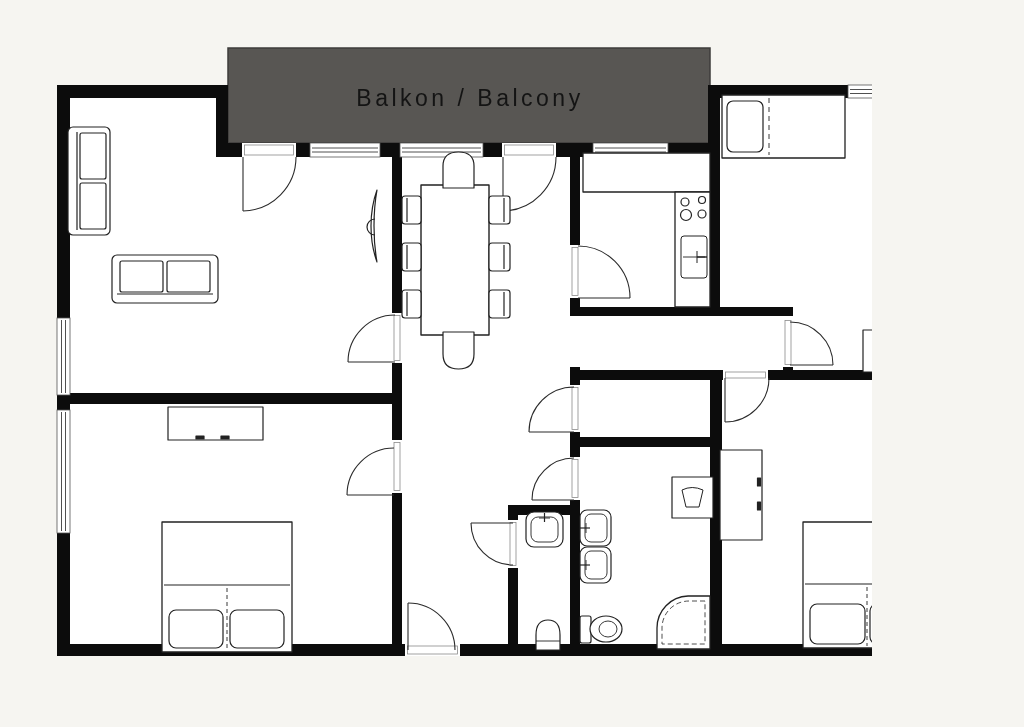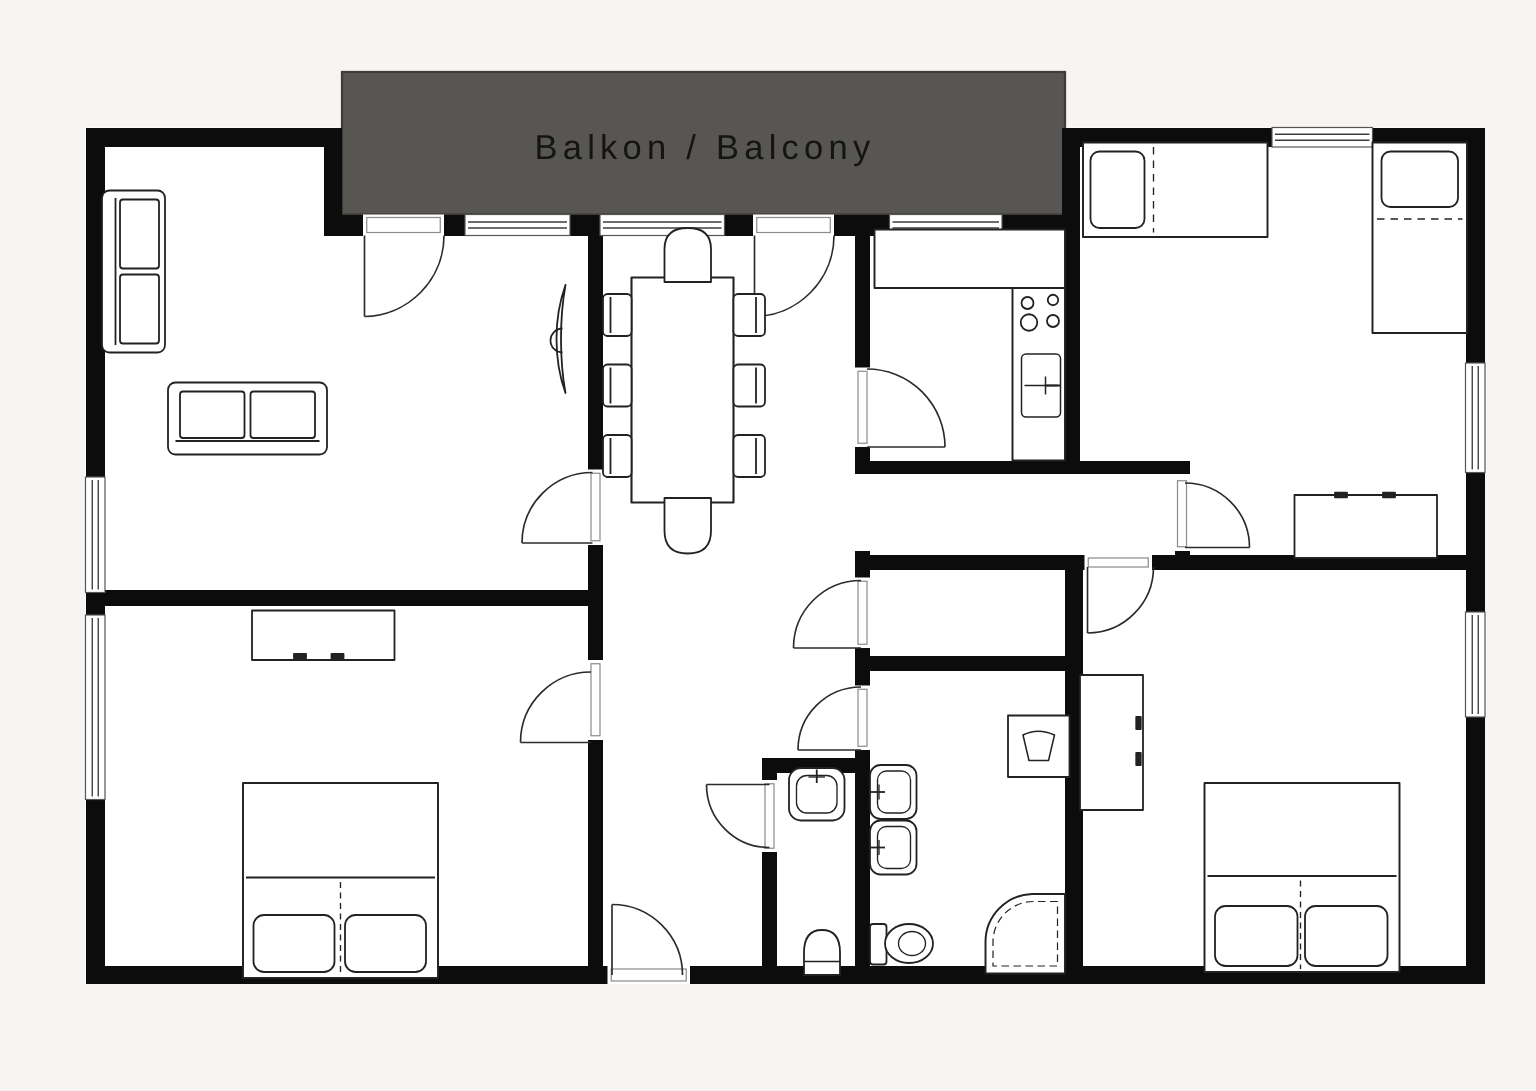--- a/index.html
+++ b/index.html
@@ -1,16 +1,16 @@
 <!DOCTYPE html>
 <html><head>
 <meta charset="utf-8">
 <style>
   html,body{margin:0;padding:0;background:#f6f5f1;}
-  .stage{position:relative;width:1024px;height:727px;overflow:hidden;
+  .stage{position:relative;width:872px;height:727px;overflow:hidden;
          font-family:"Liberation Sans", sans-serif;}
   svg{display:block;}
   .wall-rect{shape-rendering:crispEdges;}
   .win-line{stroke:#3c3c3c;stroke-width:0.9;}
   .door-frame{stroke:#8a8a8a;stroke-width:0.8;fill:none;}
   .arc{fill:none;stroke:#2b2b2b;stroke-width:1.1;}
   .leaf{stroke:#2b2b2b;stroke-width:1.1;}
   .fw{fill:#ffffff;}
   .fn{fill:none;}
   .balcony-label{font-family:"Liberation Sans", sans-serif;font-size:23px;

